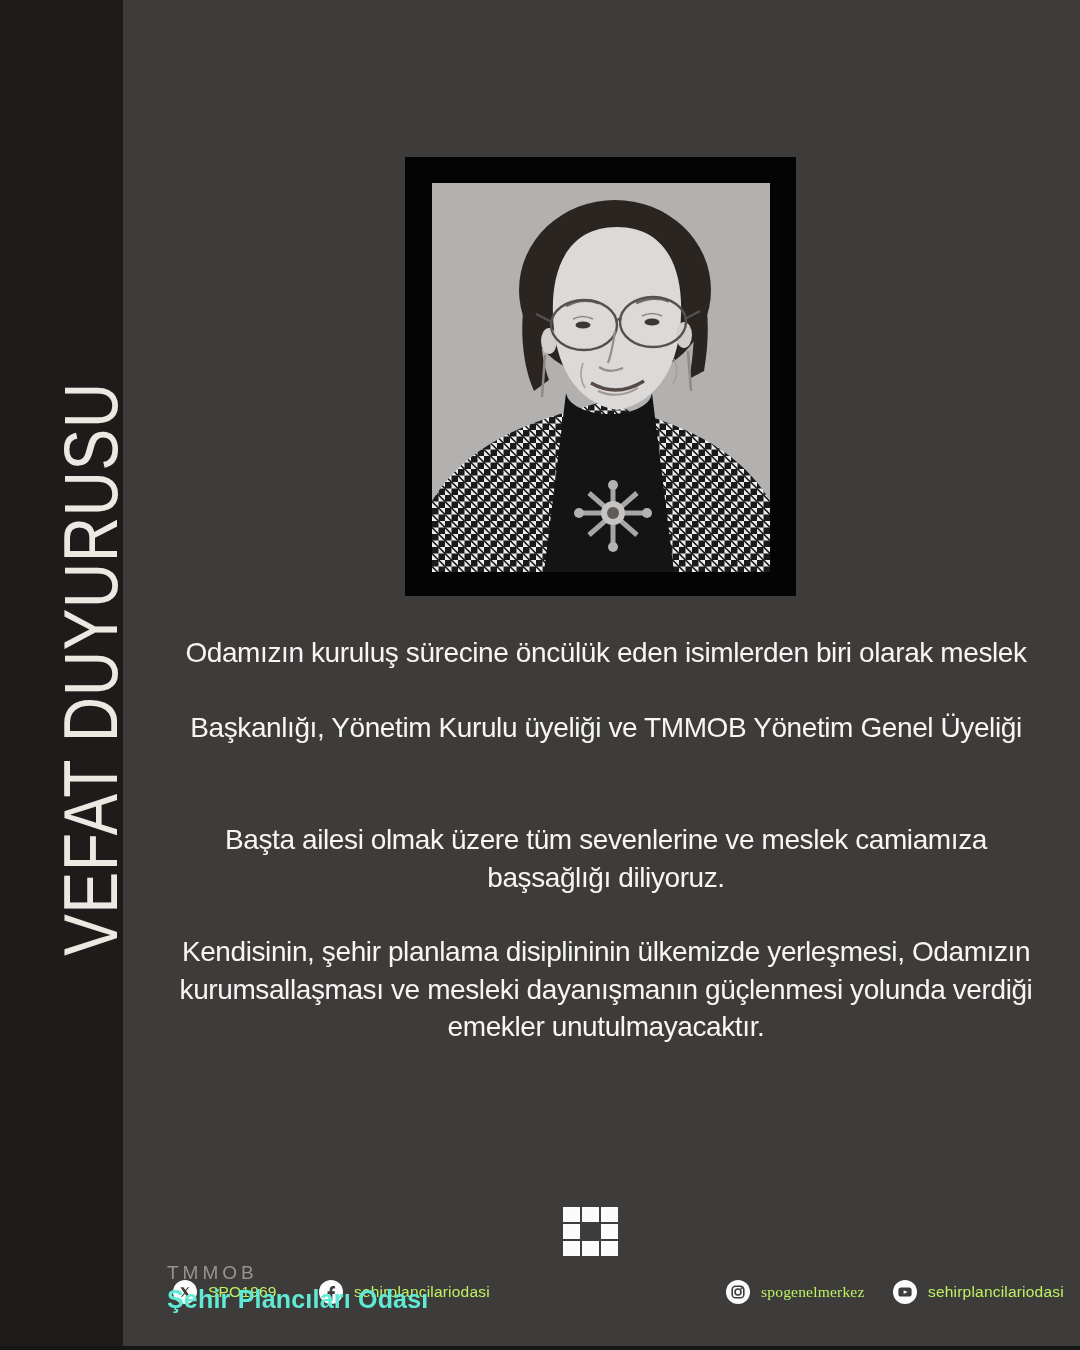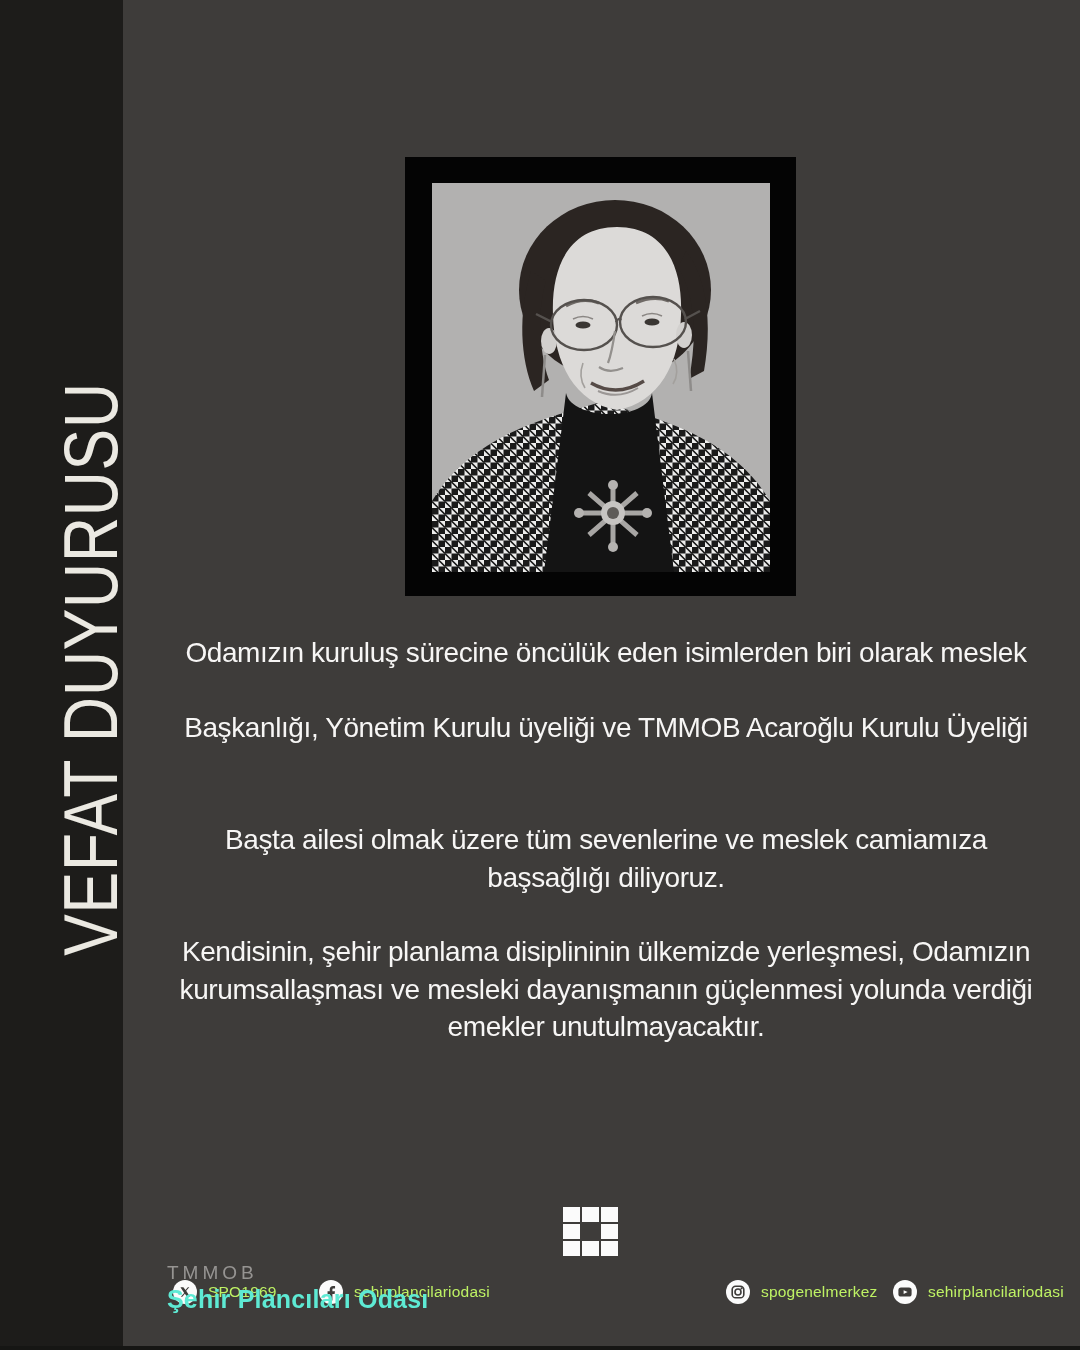--- a/index.html
+++ b/index.html
@@ -99,21 +99,21 @@
         <circle cx="0" cy="-28" r="5" fill="#b5b3b1"></circle>
         <circle cx="0" cy="34" r="5" fill="#b5b3b1"></circle>
       </g>
     </svg>
   </div>
 
   <div class="announcement">
     <p>
       <span class="text-line">Odamızın kuruluş sürecine öncülük eden isimlerden biri olarak meslek</span><br>
       <br>
-      <span class="text-line">Başkanlığı, Yönetim Kurulu üyeliği ve TMMOB Acaroğlu Kurulu Üyeliği</span><br>
+      <span class="text-line">Başkanlığı, Yönetim Kurulu üyeliği ve TMMOB Yönetim Genel Üyeliği</span><br>
       <br>
     </p>
     <p>
       <span class="text-line">Başta ailesi olmak üzere tüm sevenlerine ve meslek camiamıza</span><br>
       <span class="text-line">başsağlığı diliyoruz.</span>
     </p>
     <p>
       <span class="text-line">Kendisinin, şehir planlama disiplininin ülkemizde yerleşmesi, Odamızın</span><br>
       <span class="text-line">kurumsallaşması ve mesleki dayanışmanın güçlenmesi yolunda verdiği</span><br>
       <span class="text-line">emekler unutulmayacaktır.</span>
@@ -145,21 +145,21 @@
         <span class="hole"></span>
         <span></span>
       <span></span>
         <span></span>
         <span></span>
     </div>
     <div class="logo-org">TMMOB</div>
     <div class="logo-name">Şehir Plancıları Odası</div>
   </div>
 
-  <div class="social-item" style="left:726px;">
+  <div class="social-item" style="left:726px;font-family:Liberation Serif, serif;">
     <svg viewBox="0 0 24 24">
       <circle cx="12" cy="12" r="12" fill="#fbfbfb"></circle>
       <g fill="none" stroke="#3e3c3a" stroke-width="1.6">
         <rect x="6.2" y="6.2" width="11.6" height="11.6" rx="3.4"></rect>
         <circle cx="12" cy="12" r="3"></circle>
       </g>
       <circle cx="15.6" cy="8.3" r="1.1" fill="#3e3c3a"></circle>
     </svg>
     <span>spogenelmerkez</span>
   </div>

